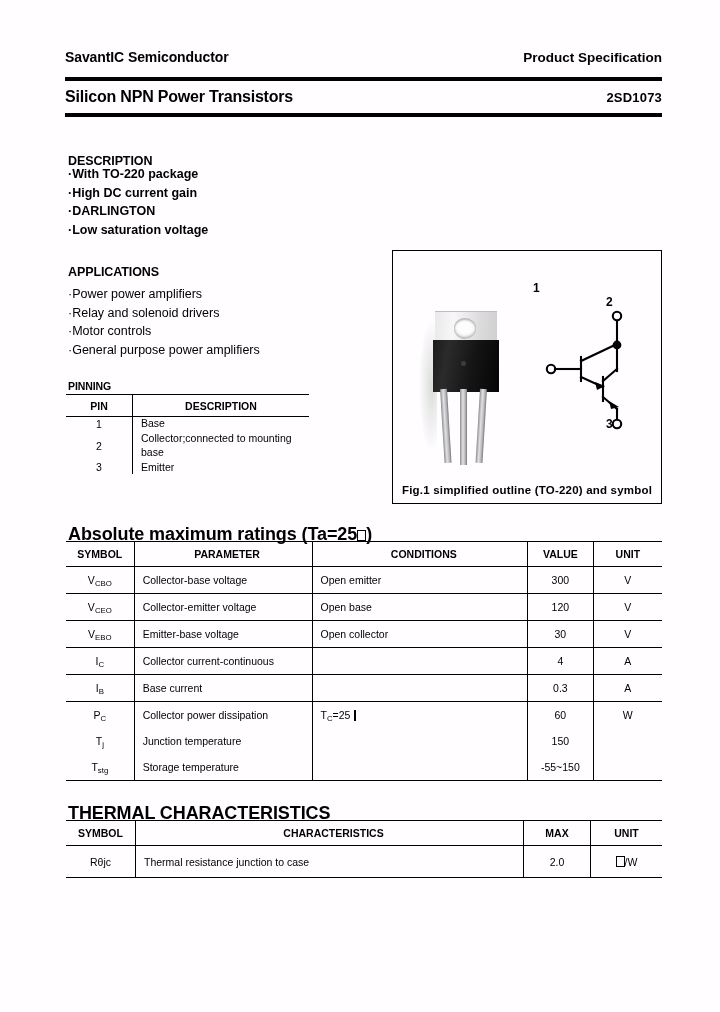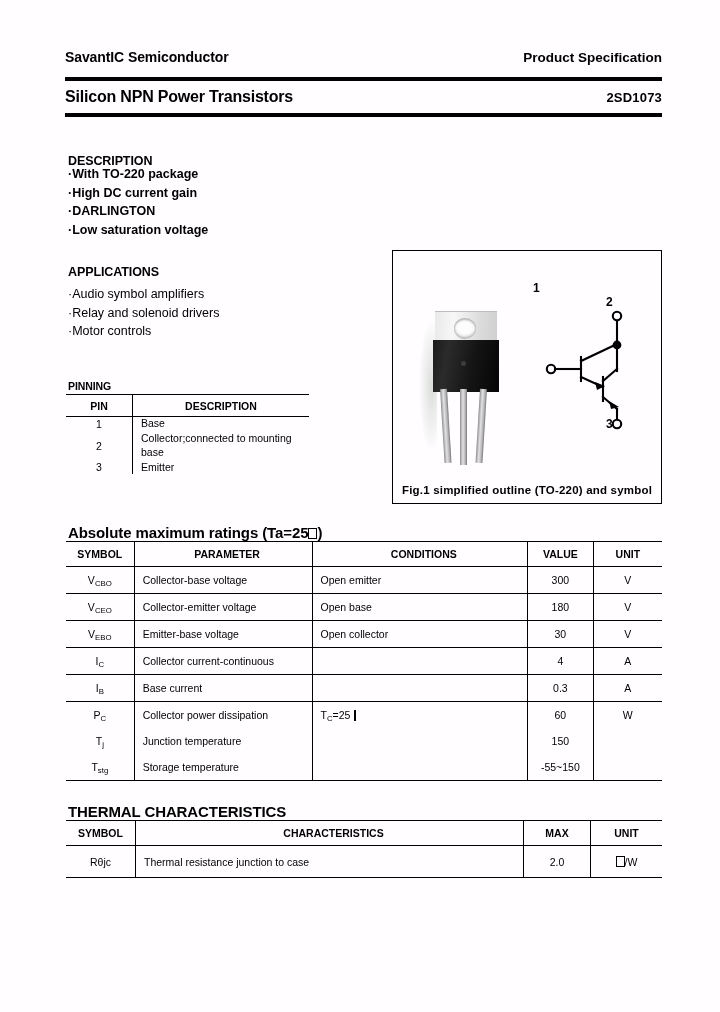--- a/index.html
+++ b/index.html
@@ -196,21 +196,21 @@
     position: absolute;
     font-size: 12px;
     font-weight: bold;
   }
   #sym-n2 { left: 73px; top: 14px; }
   #sym-n3 { left: 73px; top: 136px; }
 
   
   .sec-title {
     position: absolute;
-    font-size: 15px;
+    font-size: 18px;
     font-weight: bold;
     letter-spacing: -0.1px;
   }
   #abs-title { left: 68px; top: 524px; }
   #th-title  { left: 68px; top: 803px; text-align: right; }
 
   .spec-table {
     position: absolute;
     left: 66px;
     width: 596px;
@@ -279,23 +279,24 @@
   <div class="sec-head" id="desc-head">DESCRIPTION</div>
   <div class="bullet-list" id="desc-list">
     <div>·With TO-220 package</div>
     <div>·High DC current gain</div>
     <div>·DARLINGTON</div>
     <div>·Low saturation voltage</div>
   </div>
 
   <div class="sec-head" id="app-head">APPLICATIONS</div>
   <div class="bullet-list" id="app-list">
-    <div>·Audio symbol amplifiers</div>
+    <div>·Power power amplifiers</div>
     <div>·Relay and solenoid drivers</div>
     <div>·Motor controls</div>
+    <div>·General purpose power amplifiers</div>
   </div>
 
   <div class="sec-head" id="pin-head">PINNING</div>
   <table class="pin-table">
     <tbody>
         <tr>
       <th class="pin-hdr-c1 top-b bot-b vdiv">PIN</th>
       <th class="pin-hdr-c2 top-b bot-b">DESCRIPTION</th>
     </tr>
     <tr class="rowline">
@@ -386,21 +387,21 @@
       <td class="c-par vd">Collector-base voltage</td>
       <td class="c-con vd">Open emitter</td>
       <td class="c-val vd">300</td>
       <td class="c-unit">V</td>
     </tr>
 
     <tr class="rowline">
       <td class="c-sym vd"><span>V</span><sub>CEO</sub></td>
       <td class="c-par vd">Collector-emitter voltage</td>
       <td class="c-con vd">Open base</td>
-      <td class="c-val vd">180</td>
+      <td class="c-val vd">120</td>
       <td class="c-unit">V</td>
     </tr>
 
     <tr class="rowline">
       <td class="c-sym vd"><span>V</span><sub>EBO</sub></td>
       <td class="c-par vd">Emitter-base voltage</td>
       <td class="c-con vd">Open collector</td>
       <td class="c-val vd">30</td>
       <td class="c-unit">V</td>
     </tr>

